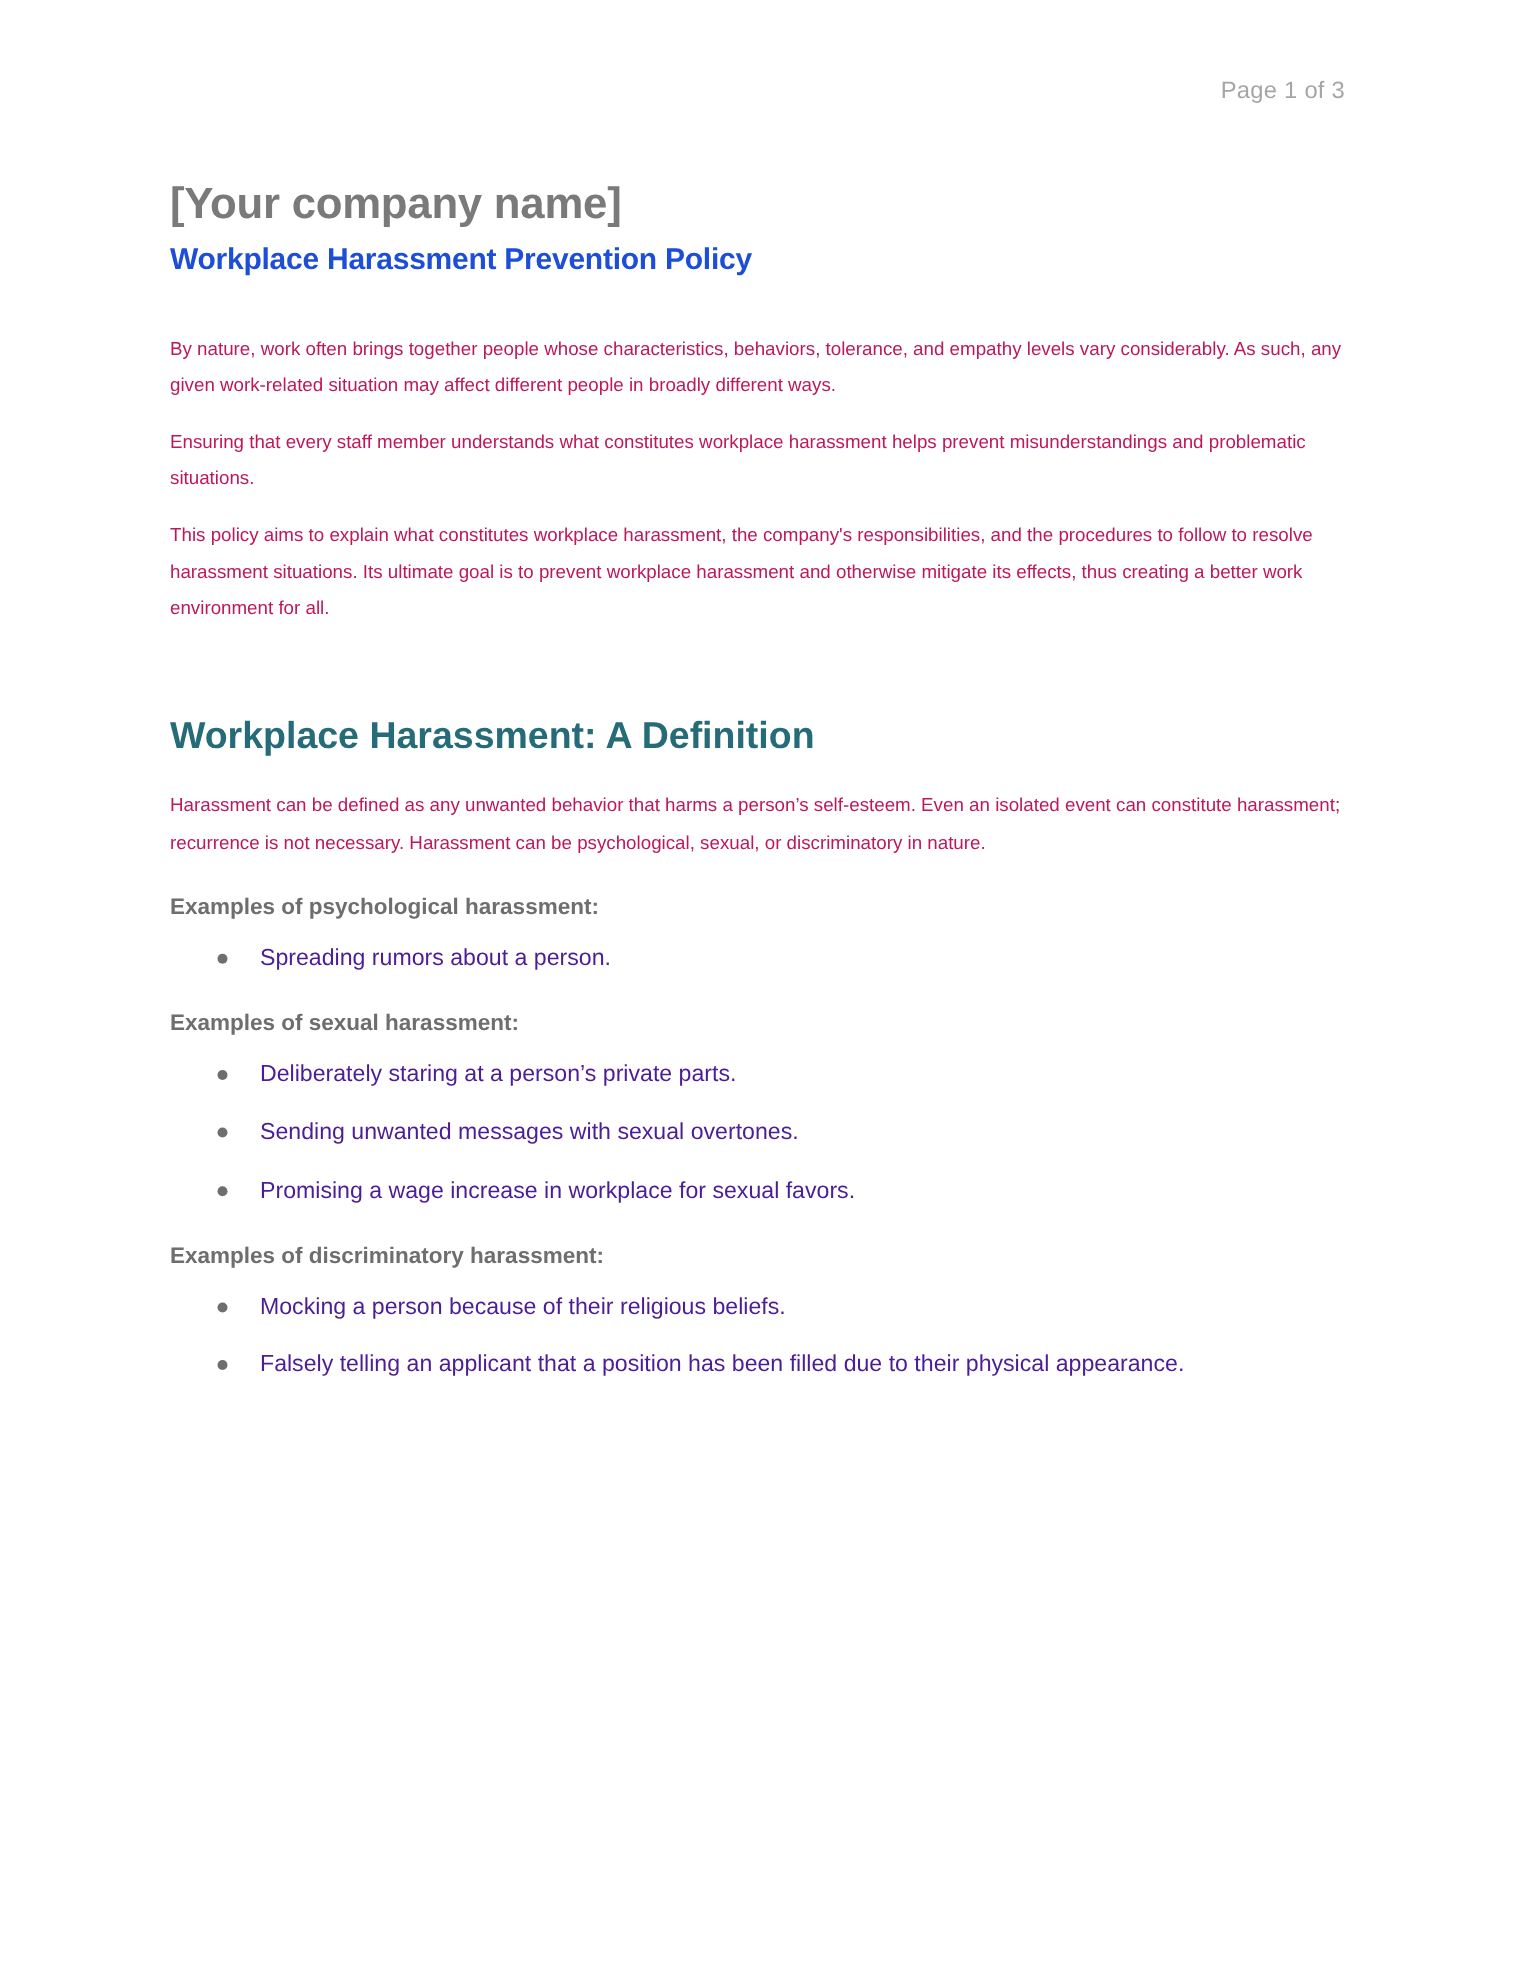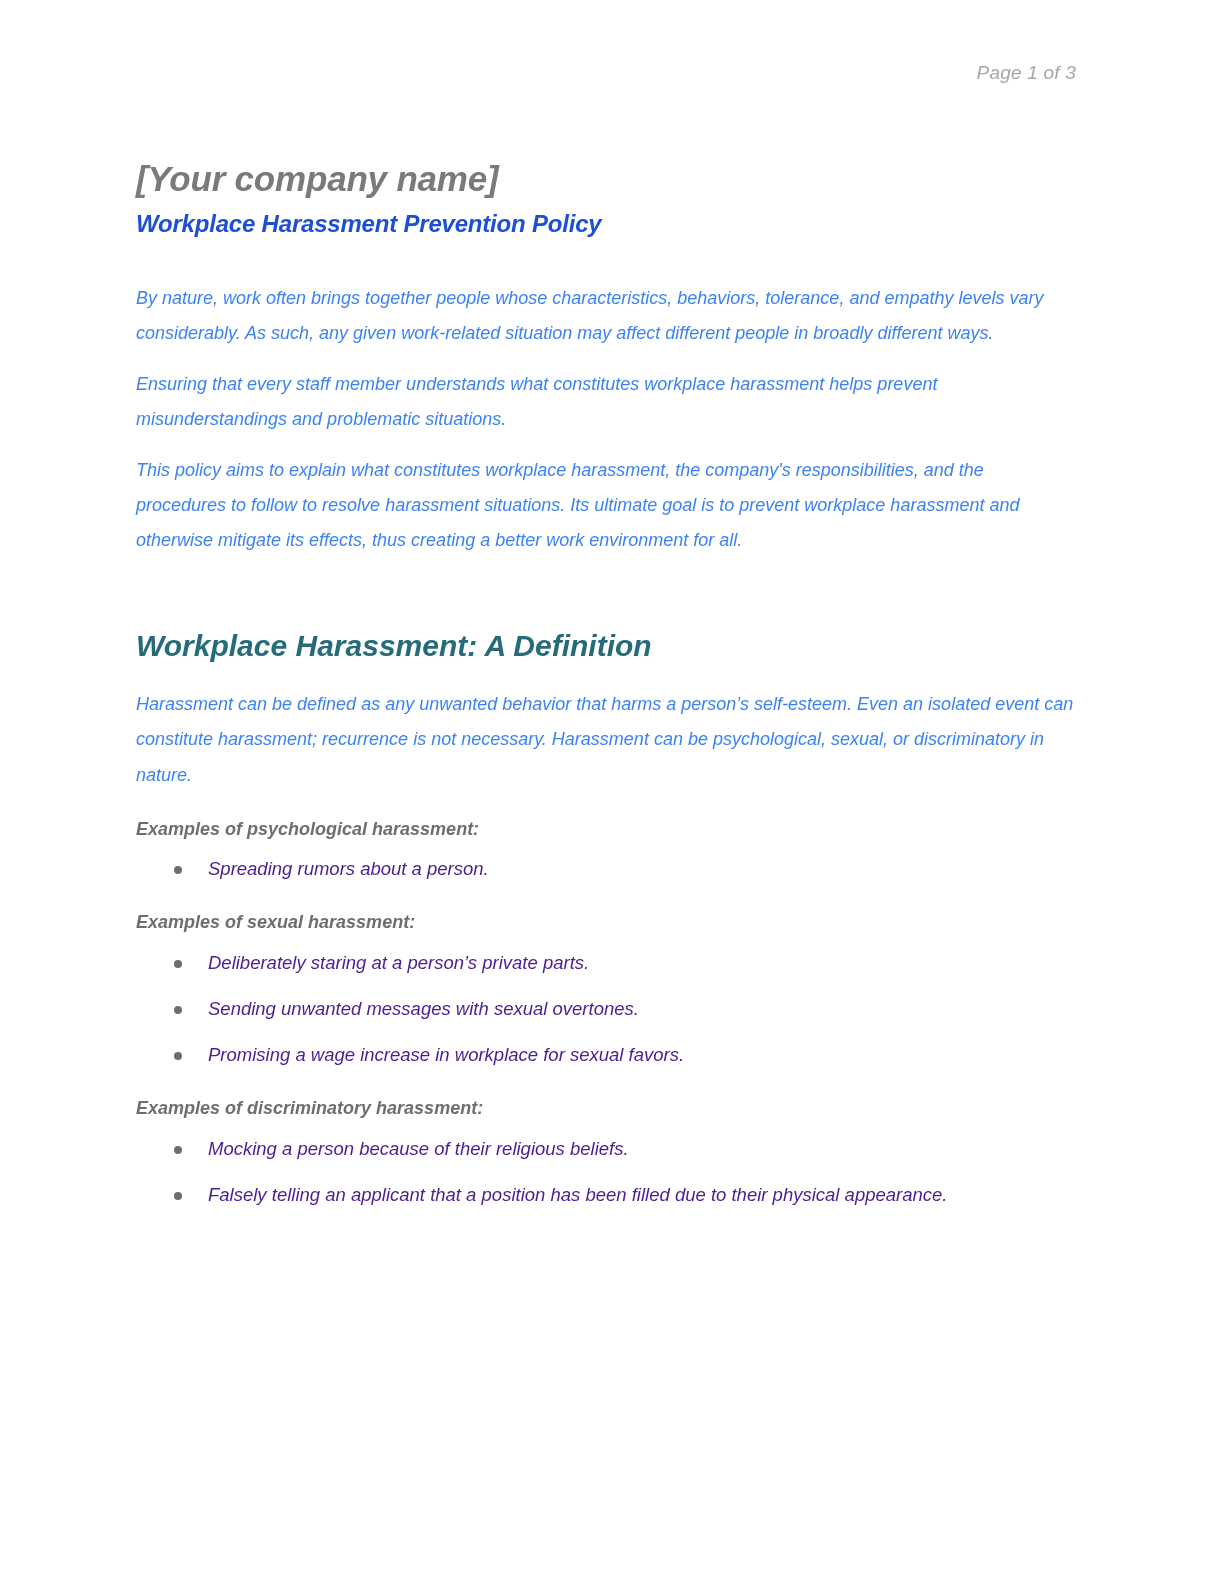--- a/index.html
+++ b/index.html
@@ -14,41 +14,40 @@
     color: #6b6b6b;
     position: relative;
     overflow: hidden;
   }
   .page {
     position: relative;
     width: 1212px;
     height: 1572px;
     box-sizing: border-box;
     padding: 0;
-    font-style: italic;
   }
   .page-number {
     position: absolute;
     top: 62px;
     right: 136px;
     font-size: 19px;
     color: #a6a6a6;
     letter-spacing: 0.2px;
   }
   .content {
     position: absolute;
     left: 136px;
     top: 140px;
     width: 940px;
   }
   .company-name {
     font-size: 35px;
     font-weight: bold;
     color: #7a7a7a;
-    margin: 16px 0 6px 0;
+    margin: 0 0 6px 0;
     line-height: 1.3;
     letter-spacing: -0.2px;
   }
   .doc-title {
     font-size: 24px;
     font-weight: bold;
     color: #1d4ed8;
     margin: 0 0 42px 0;
     line-height: 1.3;
     letter-spacing: -0.2px;
@@ -58,23 +57,23 @@
     font-weight: bold;
     color: #256b78;
     margin: 0 0 22px 0;
     line-height: 1.3;
   }
   h2.section-heading.spaced {
     margin-top: 68px;
     font-size: 30px;
   }
   p.body-text {
-    font-size: 18px;
+    font-size: 15px;
     line-height: 1.95;
-    color: #3b82f6;
+    color: #be185d;
     margin: 0 0 16px 0;
   }
   p.body-text.last {
     margin-bottom: 0;
   }
   p.lead-in {
     font-size: 18px;
     font-weight: bold;
     color: #6e6e6e;
     margin: 22px 0 10px 0;

